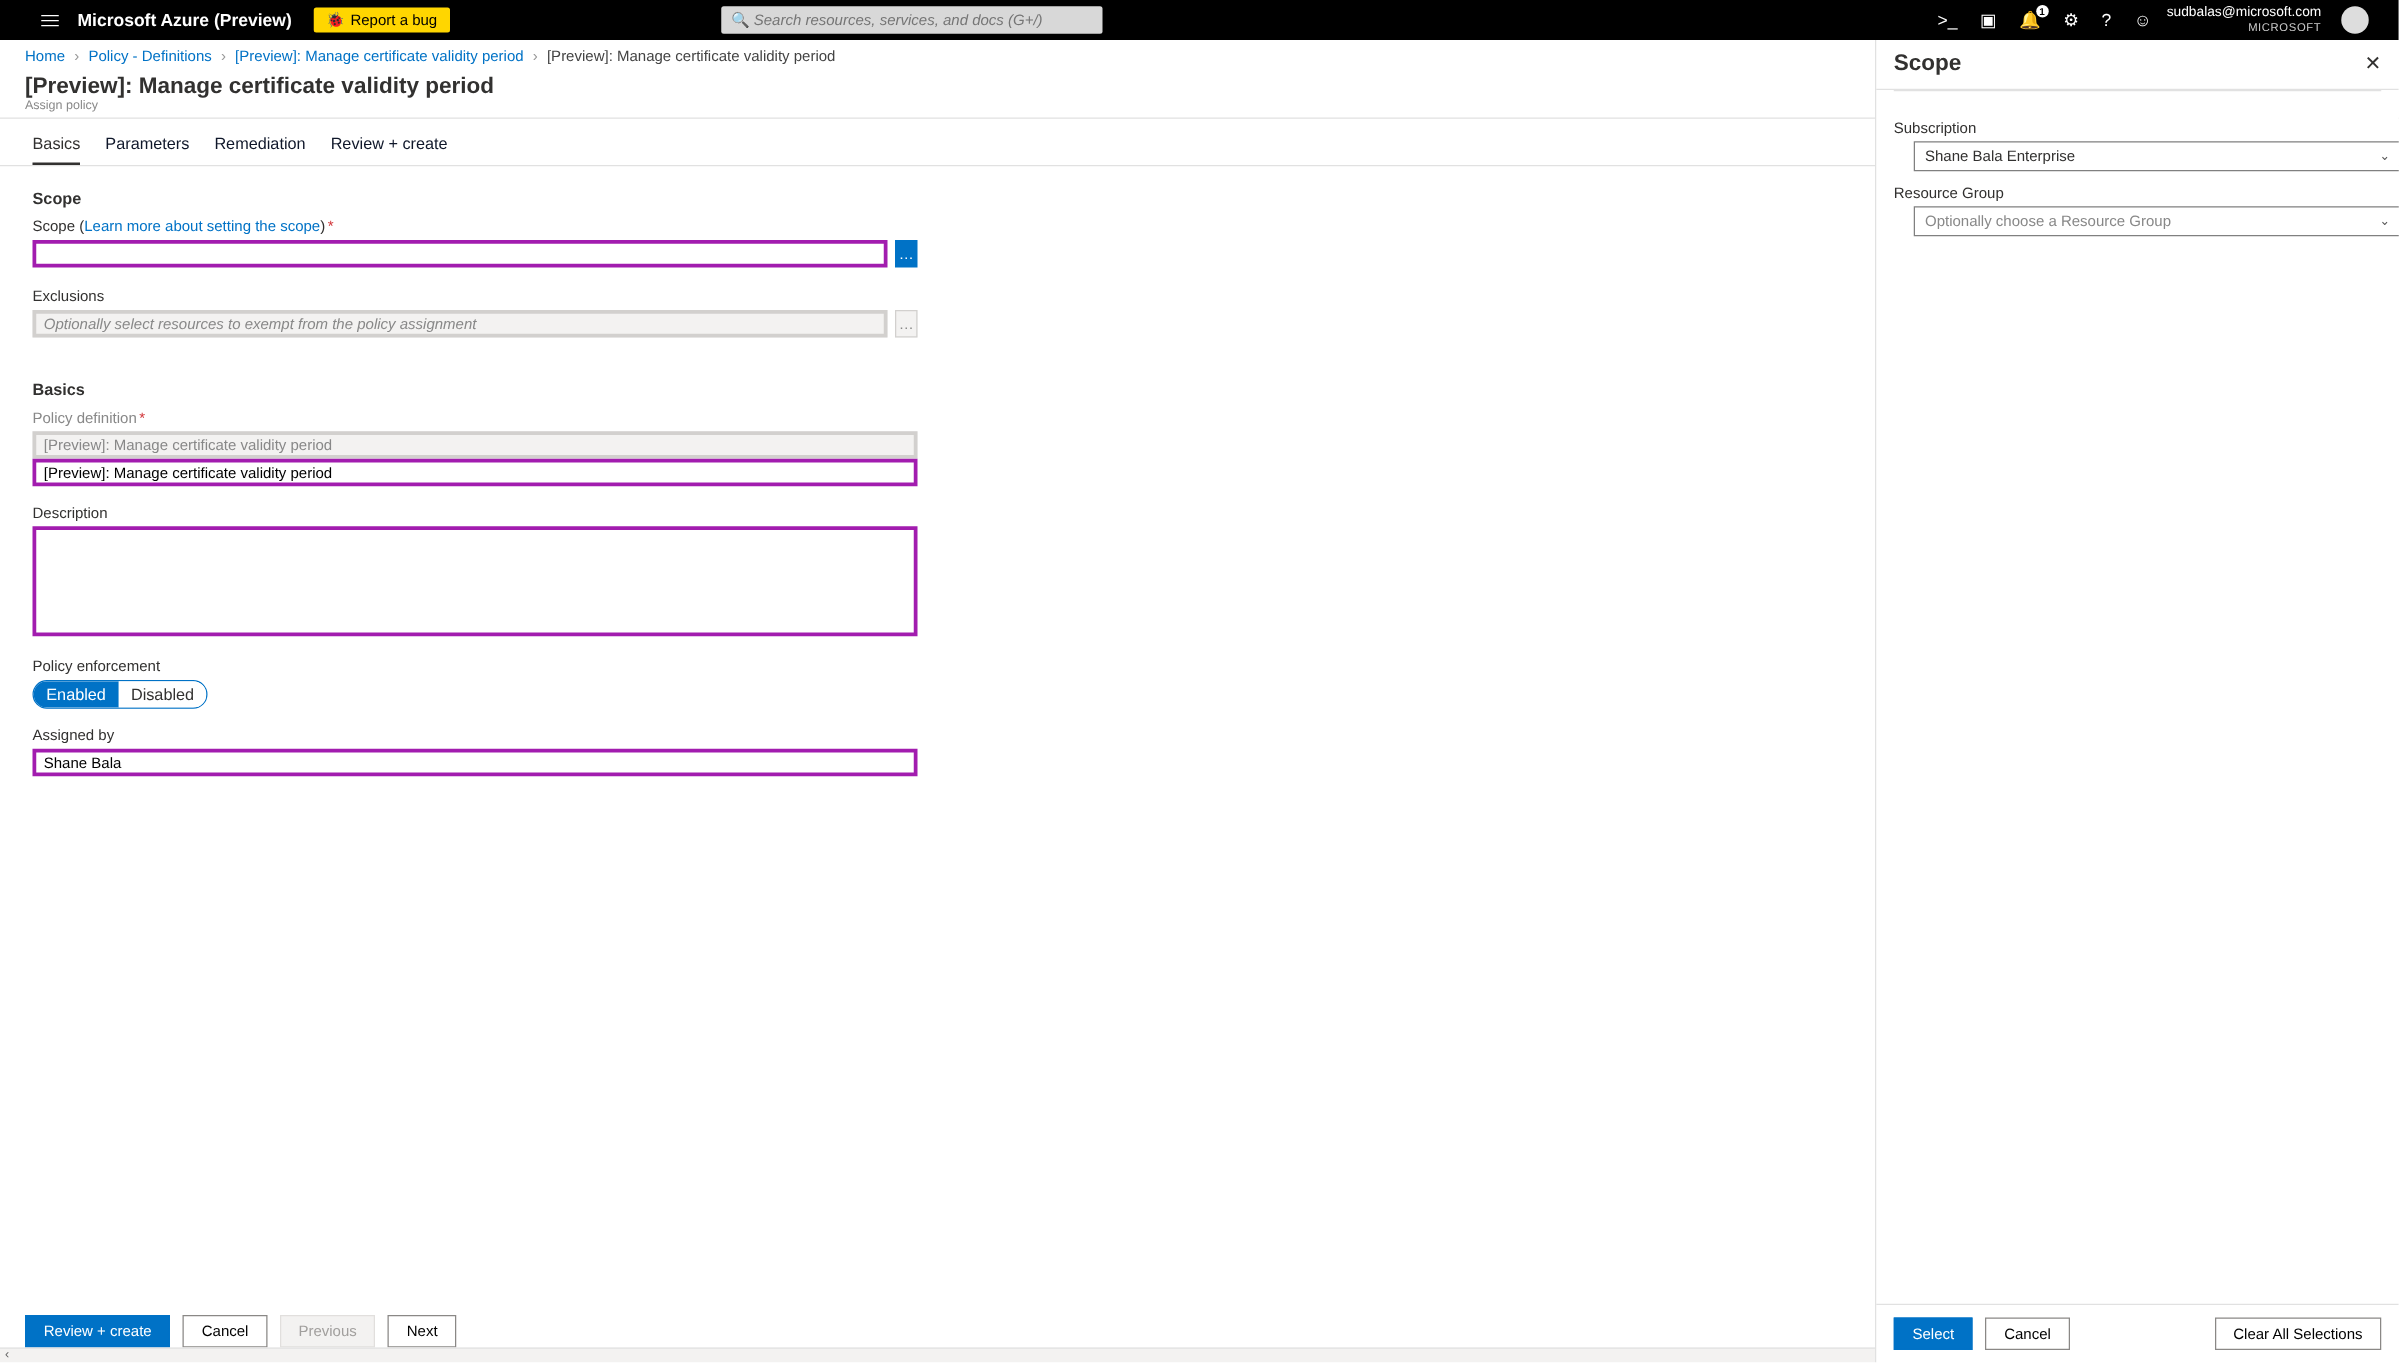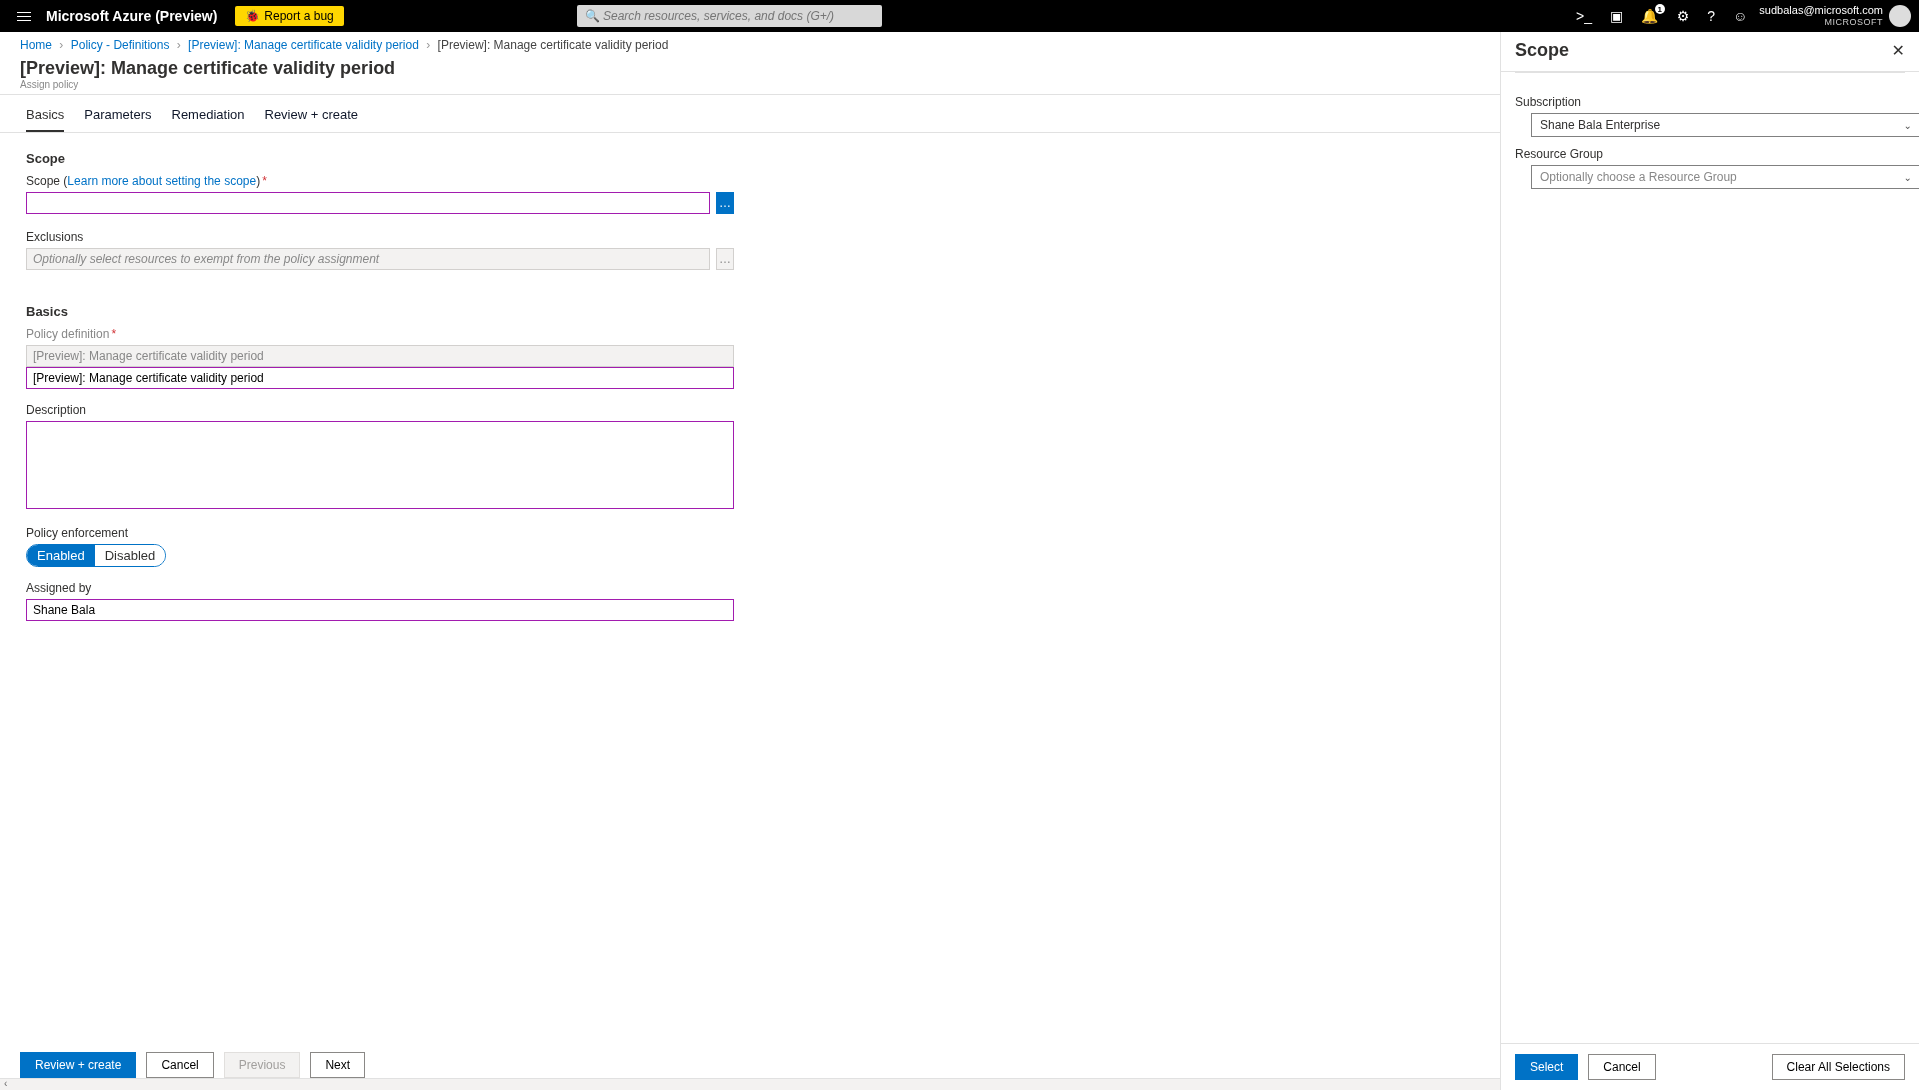--- a/index.html
+++ b/index.html
@@ -1,30 +1,30 @@
 <!DOCTYPE html>
 <html><head>
 <meta charset="utf-8">
 <style>
 * { box-sizing: border-box; margin: 0; padding: 0; }
 body { font-family: "Segoe UI", Arial, sans-serif; font-size: 13px; color: #323130; background: #fff; height: 1090px; width: 1919px; overflow: hidden; position: relative; }
 
 
-.topbar { background: #000; color: #fff; height: 32px; display: flex; align-items: center; padding: 0 8px; }
+.topbar { background: #000; color: #fff; height: 32px; display: flex; align-items: center; padding: 0 24px; }
 .hamburger { width: 32px; display: flex; flex-direction: column; gap: 3px; align-items: center; justify-content: center; cursor: pointer; }
 .hamburger span { display: block; width: 14px; height: 1px; background: #fff; }
 .brand { font-weight: 600; font-size: 14px; color: #fff; margin-left: 6px; }
 .bug-btn { background: #ffd600; color: #000; margin-left: 18px; padding: 3px 10px; border-radius: 2px; font-size: 12px; display: flex; align-items: center; gap: 4px; cursor: pointer; }
 .search-wrap { flex: 0 0 auto; margin-left: auto; margin-right: auto; position: absolute; left: 577px; }
 .search-box { width: 305px; height: 22px; background: #d8d8d8; border: none; border-radius: 2px; padding: 0 8px 0 26px; font-size: 12px; font-style: italic; }
 .search-icon { position: absolute; left: 8px; top: 4px; color: #555; font-size: 12px; }
 .top-icons { display: flex; align-items: center; gap: 18px; margin-left: auto; margin-right: 12px; }
 .top-icons .ticon { color: #fff; font-size: 14px; position: relative; cursor: pointer; }
 .badge-dot { position: absolute; top: -4px; right: -6px; background: #fff; color: #000; border-radius: 50%; font-size: 8px; width: 10px; height: 10px; display: flex; align-items: center; justify-content: center; font-weight: bold; }
-.user-block { text-align: right; font-size: 11px; line-height: 1.2; margin-right: 6px; }
+.user-block { text-align: right; font-size: 11px; line-height: 1.2; margin-right: 16px; }
 .user-block .tenant { font-size: 9px; color: #ccc; letter-spacing: 0.5px; }
 .avatar { width: 22px; height: 22px; border-radius: 50%; background: #ddd; }
 
 
 .breadcrumb { padding: 6px 20px; font-size: 12px; }
 .breadcrumb a { color: #0072c6; text-decoration: none; }
 .breadcrumb .sep { color: #999; margin: 0 4px; }
 .breadcrumb .current { color: #444; }
 
 
@@ -38,21 +38,21 @@
 .tabs .tab.active { color: #323130; border-bottom: 2px solid #323130; font-weight: 400; }
 
 
 .form-area { padding: 14px 26px; max-width: 760px; }
 .section-h { font-size: 13px; font-weight: 600; margin-top: 4px; margin-bottom: 4px; }
 .field-label { font-size: 12px; margin-top: 8px; margin-bottom: 4px; }
 .field-label .linkish { color: #0072c6; }
 .req { color: #d13438; margin-left: 2px; }
 .disabled-label { color: #888; }
 .input-row { display: flex; gap: 6px; align-items: center; }
-.txt { width: 100%; height: 22px; border: 1px solid #a21caf; padding: 0 6px; font-size: 12px; background: #fff; }
+.txt { width: 100%; height: 22px; border: 3px solid #a21caf; padding: 0 6px; font-size: 12px; background: #fff; }
 .txt.readonly { background: #f3f2f1; color: #888; border-color: #d2d0ce; font-style: italic; }
 .txt.readonly.noitalic { font-style: normal; }
 .picker-btn { width: 18px; height: 22px; background: #0072c6; color: #fff; border: none; font-size: 12px; cursor: pointer; line-height: 0.5; }
 .picker-btn.disabled { background: #f3f2f1; color: #888; border: 1px solid #d2d0ce; cursor: default; }
 textarea.txt { height: 88px; resize: none; padding: 4px 6px; }
 .info-icon { display:inline-block; width:12px; height:12px; border:1px solid #666; border-radius:50%; font-size:9px; text-align:center; line-height:11px; color:#666; margin-left:2px; }
 
 
 .toggle { display: inline-flex; border: 1px solid #0072c6; border-radius: 12px; overflow: hidden; font-size: 13px; }
 .toggle span { padding: 3px 10px; cursor: pointer; }

